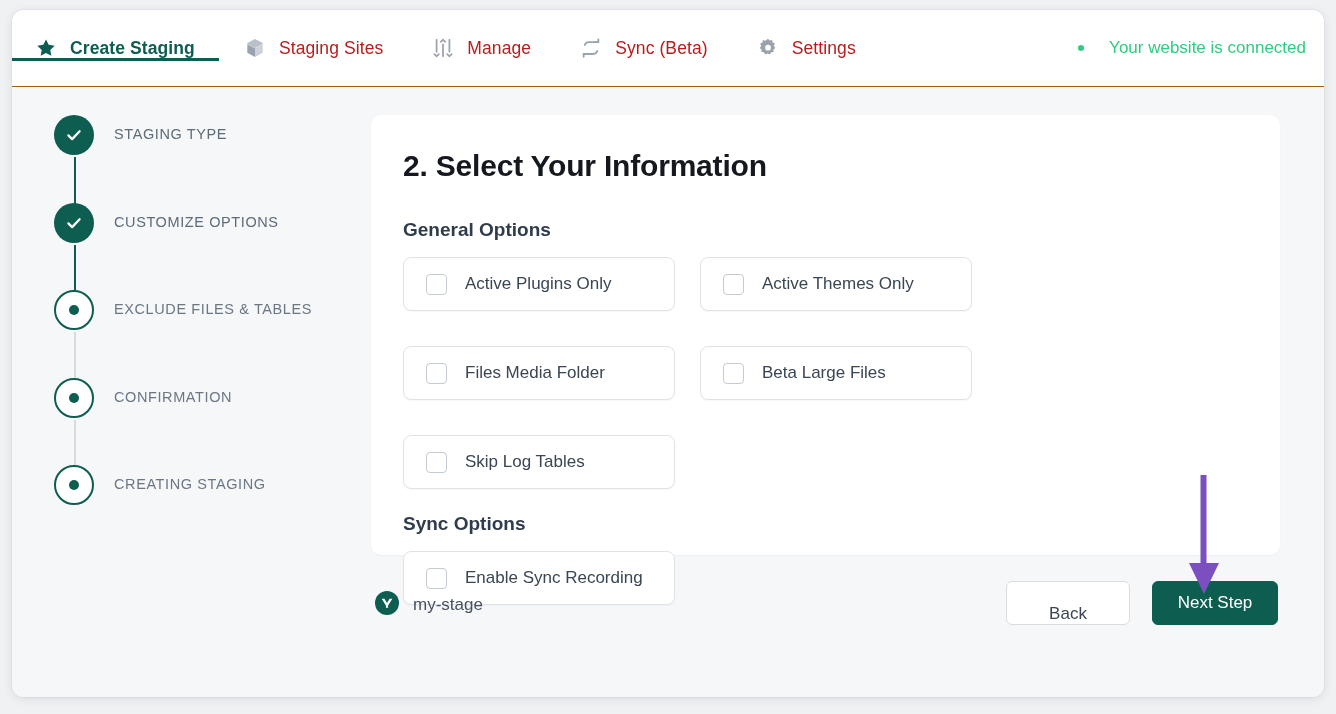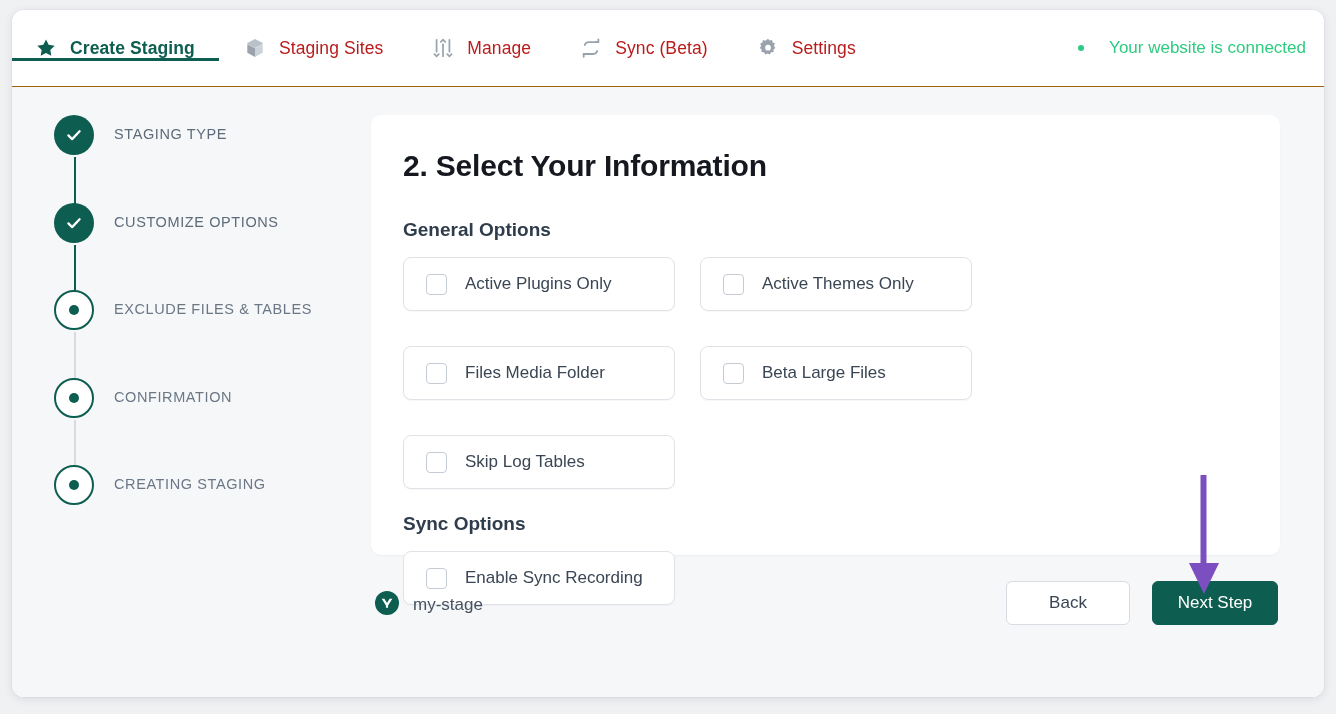--- a/index.html
+++ b/index.html
@@ -237,20 +237,21 @@
     align-items: center;
     justify-content: center;
     cursor: pointer;
     box-sizing: border-box;
   }
   .btn-secondary {
     width: 124px;
     background: #ffffff;
     border: 1px solid #d8dde3;
     color: #3a4654;
+    align-items: flex-end;
   }
   .btn-primary {
     width: 126px;
     background: #0d5d51;
     border: 1px solid #0d5d51;
     color: #ffffff;
     font-weight: normal;
   }
 
   

